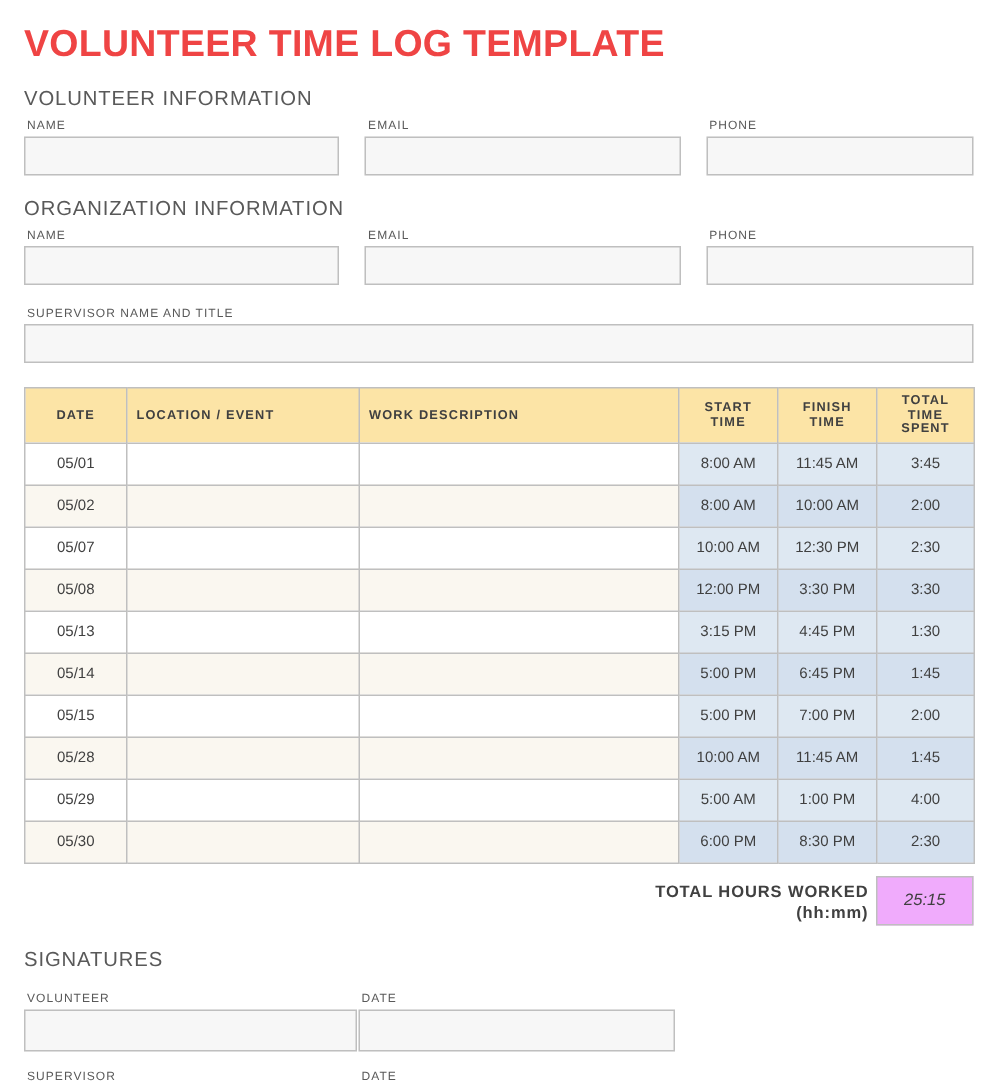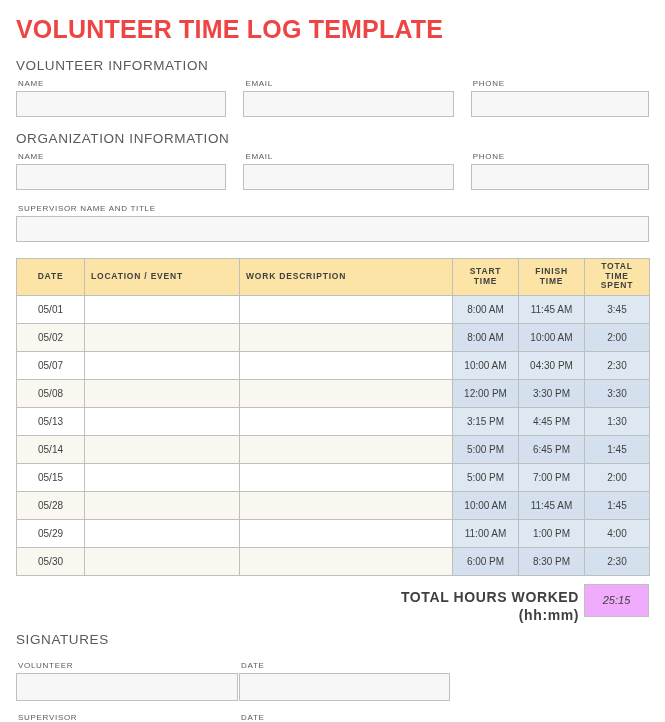--- a/index.html
+++ b/index.html
@@ -114,21 +114,21 @@
   .totals-row {
     position: relative;
     height: 40px;
     width: 633px;
   }
   .totals-label {
     position: absolute;
     right: 70px;
     top: 4px;
     text-align: right;
-    font-size: 14px;
+    font-size: 11px;
     color: #404040;
     letter-spacing: 0.6px;
     line-height: 1.35;
     font-weight: bold;
     width: 200px;
   }
   .totals-value {
     position: absolute;
     right: 0;
     top: 0;
@@ -243,21 +243,21 @@
         <td></td>
         <td class="ctr timecell">8:00 AM</td>
         <td class="ctr timecell">10:00 AM</td>
         <td class="ctr timecell">2:00</td>
       </tr>
       <tr>
         <td class="ctr">05/07</td>
         <td></td>
         <td></td>
         <td class="ctr timecell">10:00 AM</td>
-        <td class="ctr timecell">04:30 PM</td>
+        <td class="ctr timecell">12:30 PM</td>
         <td class="ctr timecell">2:30</td>
       </tr>
       <tr>
         <td class="ctr">05/08</td>
         <td></td>
         <td></td>
         <td class="ctr timecell">12:00 PM</td>
         <td class="ctr timecell">3:30 PM</td>
         <td class="ctr timecell">3:30</td>
       </tr>
@@ -290,21 +290,21 @@
         <td></td>
         <td></td>
         <td class="ctr timecell">10:00 AM</td>
         <td class="ctr timecell">11:45 AM</td>
         <td class="ctr timecell">1:45</td>
       </tr>
       <tr>
         <td class="ctr">05/29</td>
         <td></td>
         <td></td>
-        <td class="ctr timecell">11:00 AM</td>
+        <td class="ctr timecell">5:00 AM</td>
         <td class="ctr timecell">1:00 PM</td>
         <td class="ctr timecell">4:00</td>
       </tr>
       <tr>
         <td class="ctr">05/30</td>
         <td></td>
         <td></td>
         <td class="ctr timecell">6:00 PM</td>
         <td class="ctr timecell">8:30 PM</td>
         <td class="ctr timecell">2:30</td>

